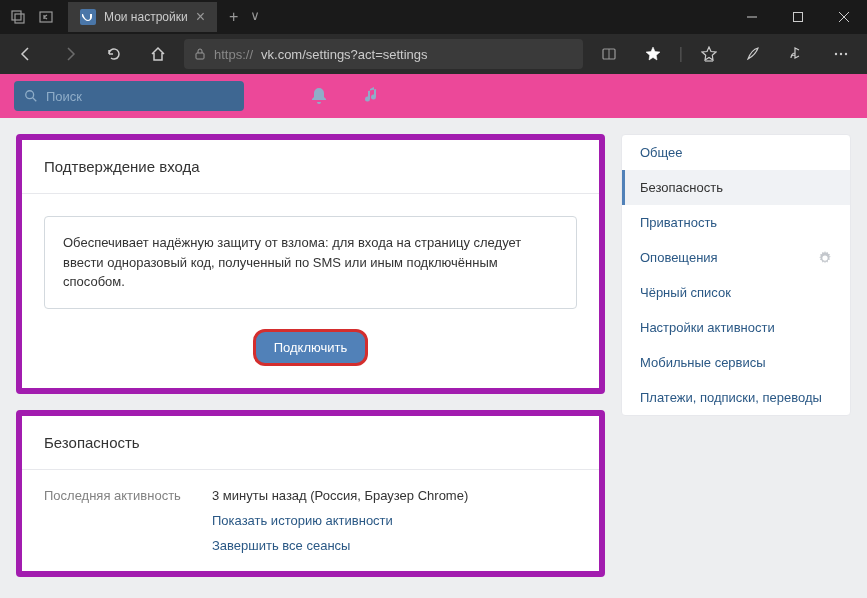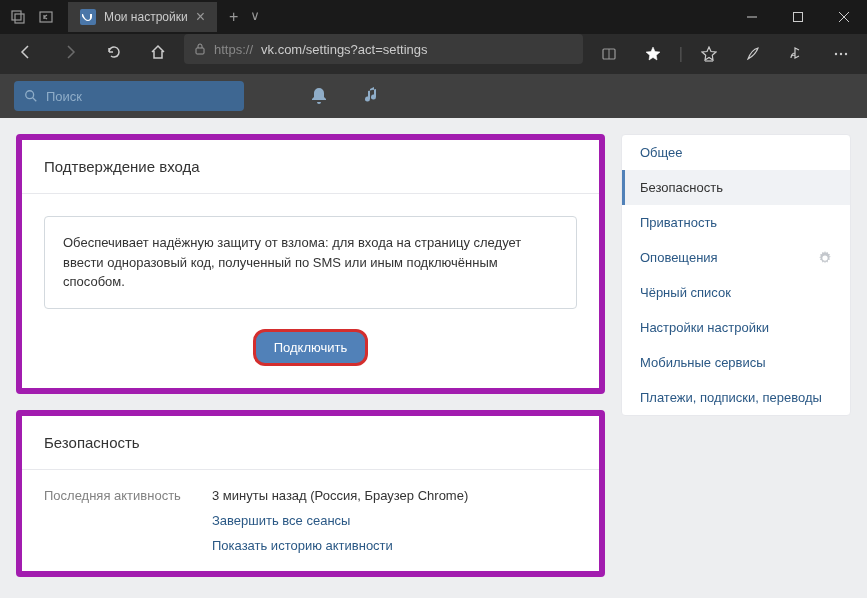--- a/index.html
+++ b/index.html
@@ -9,28 +9,28 @@
 .titlebar-icons-left { display: flex; gap: 12px; padding: 0 10px; }
 .titlebar-icon { width: 16px; height: 16px; display: flex; align-items: center; justify-content: center; color: #999; }
 .tab { background: #3a3a3a; display: flex; align-items: center; gap: 8px; padding: 0 12px; height: 30px; margin-left: 4px; }
 .tab-favicon { width: 16px; height: 16px; background: #4a76a8; border-radius: 2px; display: flex; align-items: center; justify-content: center; color: white; font-size: 10px; font-weight: bold; }
 .tab-title { max-width: 120px; overflow: hidden; white-space: nowrap; }
 .tab-close { color: #999; font-size: 16px; }
 .tab-actions { display: flex; gap: 12px; padding: 0 12px; color: #999; font-size: 16px; }
 .window-controls { margin-left: auto; display: flex; }
 .window-btn { width: 46px; height: 34px; display: flex; align-items: center; justify-content: center; color: #ccc; }
 
-.browser-toolbar { background: #2b2b2b; height: 40px; display: flex; padding: 0 8px; gap: 8px; }
+.browser-toolbar { background: #2b2b2b; height: 40px; display: flex; align-items: center; padding: 0 8px; gap: 8px; }
 .nav-btn { width: 36px; height: 36px; display: flex; align-items: center; justify-content: center; color: #ccc; }
 .addr-bar { flex: 1; background: #3a3a3a; height: 30px; border-radius: 4px; display: flex; align-items: center; padding: 0 10px; gap: 8px; color: #999; font-size: 13px; max-width: 450px; }
 .addr-bar .proto { color: #888; }
 .addr-bar .url { color: #ccc; }
 .toolbar-right { margin-left: auto; display: flex; gap: 8px; align-items: center; }
 
-.vk-header { background: #404040; height: 44px; display: flex; align-items: center; padding: 0 14px; gap: 14px; }
+.vk-header { background: #ec4899; height: 44px; display: flex; align-items: center; padding: 0 14px; gap: 14px; }
 .vk-search { background: #3e6792; border-radius: 4px; height: 30px; width: 230px; display: flex; align-items: center; padding: 0 10px; gap: 8px; color: #8fadc8; font-size: 13px; }
 .vk-search-icon { width: 14px; height: 14px; }
 .vk-header-icon { width: 20px; height: 20px; color: #8fadc8; }
 
 .vk-content { display: flex; padding: 16px; gap: 16px; background: #edeef0; }
 .main-col { flex: 1; display: flex; flex-direction: column; gap: 16px; }
 .side-col { width: 230px; }
 
 .card { background: #fff; border: 6px solid #a21caf; border-radius: 4px; }
 .card-header { padding: 18px 22px; font-size: 15px; color: #333; border-bottom: 1px solid #e7e8ec; }
@@ -200,22 +200,22 @@
         </div>
       </div>
     </div>
 
     <div class="card">
       <div class="card-header">Безопасность</div>
       <div class="sec-row">
         <div class="sec-label">Последняя активность</div>
         <div class="sec-value">
           <span>3 минуты назад (Россия, Браузер Chrome)</span>
+          <span class="sec-link">Показать историю активности</span>
           <span class="sec-link">Завершить все сеансы</span>
-          <span class="sec-link">Показать историю активности</span>
         </div>
       </div>
     </div>
 
   </div>
 
   <div class="side-col">
     <div class="side-menu">
       <div class="side-item">
           <span>Общее</span>
@@ -231,21 +231,21 @@
         <span class="side-item-gear">
             <svg width="14" height="14" viewBox="0 0 16 16">
               <path d="M8 5a3 3 0 1 0 0 6 3 3 0 0 0 0-6zM8 0l1 2 2-1 .5 2.2 2.2.5-1 2 2 1-2 1 1 2-2.2.5L11 13l-2-1-1 2-1-2-2 1-.5-2.2L2.3 10l1-2-2-1 2-1-1-2 2.2-.5L5 1l2 1 1-2z" fill="#c3c7cc"></path>
             </svg>
           </span>
       </div>
       <div class="side-item">
           <span>Чёрный список</span>
         </div>
       <div class="side-item">
-          <span>Настройки настройки</span>
+          <span>Настройки активности</span>
         </div>
       <div class="side-item">
           <span>Мобильные сервисы</span>
         </div>
       <div class="side-item">
           <span>Платежи, подписки, переводы</span>
         </div>
     </div>
   </div>
 </div>

